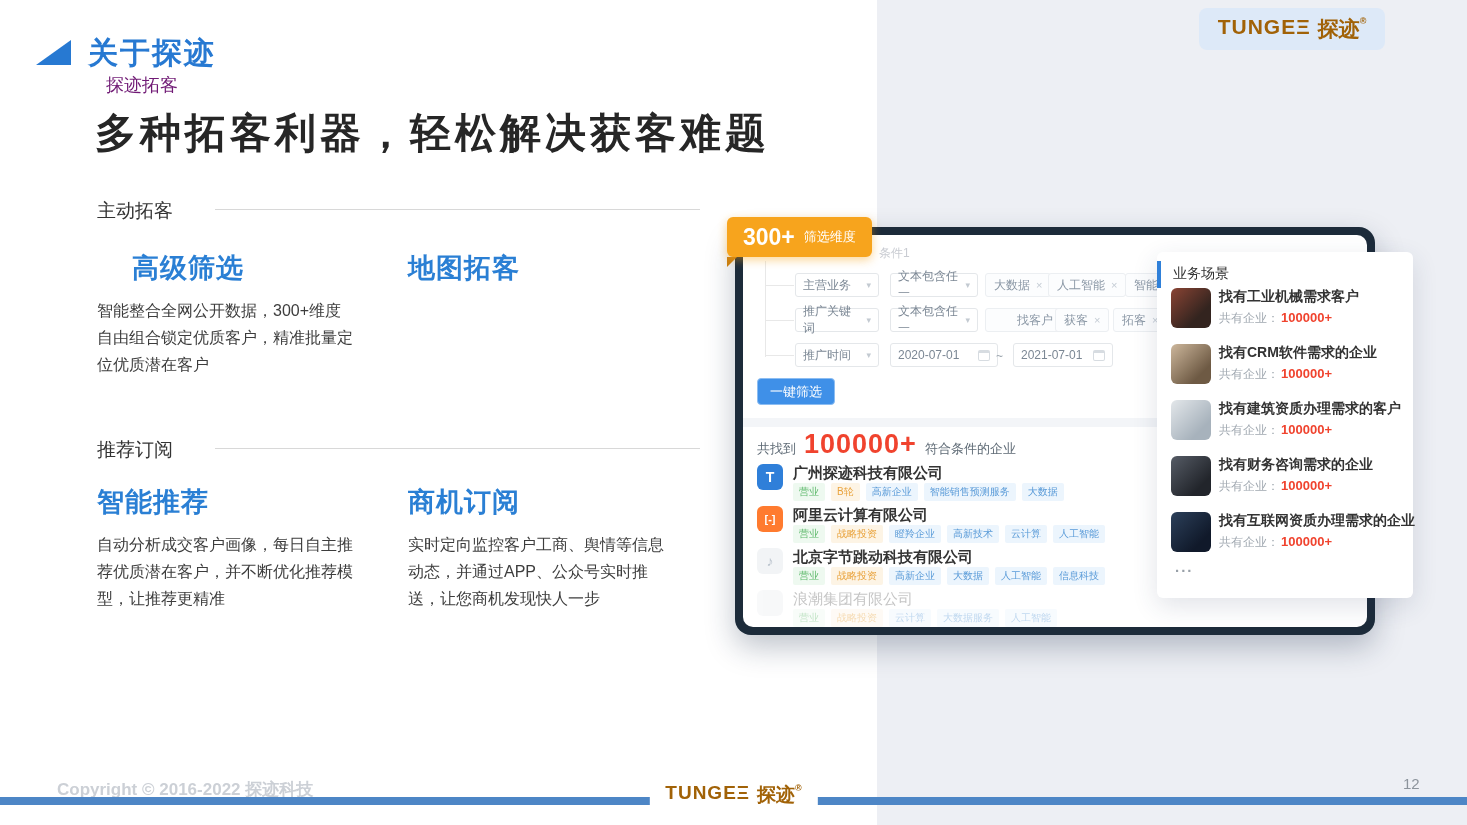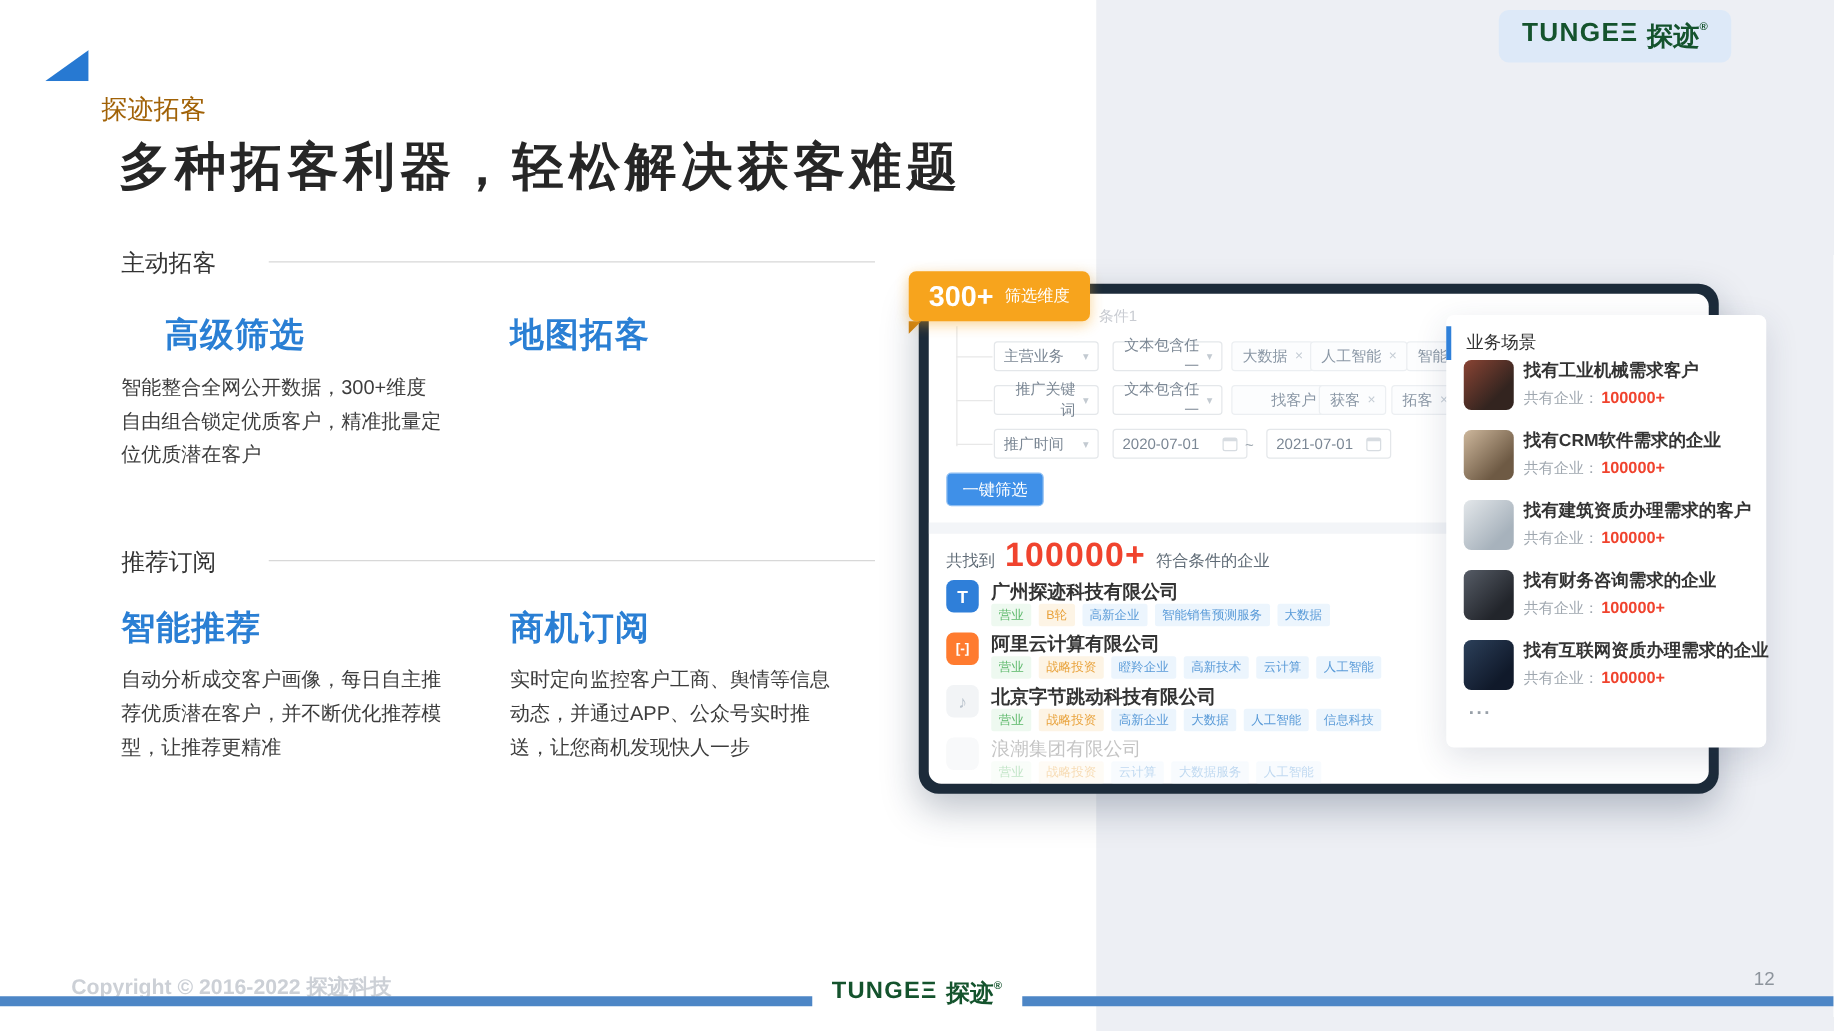--- a/index.html
+++ b/index.html
@@ -4,33 +4,33 @@
 <style>
   * { margin:0; padding:0; box-sizing:border-box; }
   body { font-family:"Liberation Sans","DejaVu Sans",sans-serif; }
   .page { position:relative; width:1467px; height:825px; background:#ffffff; overflow:hidden; }
   .right-bg { position:absolute; left:877px; top:0; width:590px; height:825px; background:#edeff4; }
 
   
   .tri { position:absolute; left:36px; top:40px; width:35px; height:25px; background:#2779d2;
          clip-path:polygon(100% 0,100% 100%,0 100%); }
   .h-title { position:absolute; left:88px; top:33px; font-size:30px; font-weight:bold; color:#2779d2; letter-spacing:2px; }
-  .h-sub   { position:absolute; left:81px; top:73px; font-size:21px; color:#a16207; }
+  .h-sub   { position:absolute; left:106px; top:73px; font-size:18px; color:#701a75; }
   .main-title { position:absolute; left:95px; top:106px; font-size:41px; font-weight:bold; color:#262626; letter-spacing:4px; }
 
   
   .group-label { position:absolute; font-size:19px; color:#333; }
   .gline { position:absolute; height:1px; background:#d8d8d8; width:485px; left:215px; }
   .f-title { position:absolute; font-size:27px; font-weight:bold; color:#2a7fd4; letter-spacing:1px; }
   .f-desc { position:absolute; font-size:16px; color:#3d3d3d; line-height:27px; width:256px; }
 
   
   .win { position:absolute; left:735px; top:227px; width:640px; height:408px; background:#1c2b3a;
          border-radius:16px; padding:8px; box-shadow:0 12px 30px rgba(20,40,70,.28); }
-  .win-inner { position:relative; width:100%; height:100%; background:#fff; border-radius:10px; overflow:hidden;text-align:right; }
+  .win-inner { position:relative; width:100%; height:100%; background:#fff; border-radius:10px; overflow:hidden; }
   .cond { position:absolute; left:136px; top:10px; font-size:12px; color:#c9ccd2; }
   .tree-v { position:absolute; left:22px; top:26px; width:1px; height:96px; background:#e8e8e8; }
   .tree-h { position:absolute; left:22px; width:29px; height:1px; background:#e8e8e8; }
   .sel { position:absolute; height:24px; border:1px solid #e4e7ea; border-radius:3px; background:#fff;
          font-size:12px; color:#7b8794; display:flex; align-items:center; justify-content:space-between;
          padding:0 7px; }
   .caret { font-size:9px; color:#c3cad1; margin-left:6px; }
   .chip { position:absolute; height:24px; border:1px solid #eceff2; border-radius:3px; background:#fcfdfe;
           font-size:12px; color:#8a97a5; display:flex; align-items:center; padding:0 8px; white-space:nowrap; }
   .chip .x { font-size:11px; color:#c4ccd4; margin-left:6px; }
@@ -77,41 +77,42 @@
   .p-more { position:absolute; left:18px; top:306px; font-size:15px; font-weight:bold; color:#98a0a8; letter-spacing:2px; }
   .th1 { background:linear-gradient(135deg,#8a4434,#33241f 70%); }
   .th2 { background:linear-gradient(135deg,#cdb79c,#6e5a44 75%); }
   .th3 { background:linear-gradient(135deg,#e3e7ea,#a7b2bc 75%); }
   .th4 { background:linear-gradient(135deg,#565c66,#22252b 75%); }
   .th5 { background:linear-gradient(135deg,#2c405a,#10192a 75%); }
 
   
   .logo-chip { position:absolute; left:1199px; top:8px; width:186px; height:42px; background:#dde9f8;
                border-radius:8px; display:flex; align-items:center; justify-content:center; }
-  .logo-text { display:flex; align-items:flex-start; color:#14532d; font-weight:bold;justify-content:flex-end; }
+  .logo-text { display:flex; align-items:flex-start; color:#a16207; font-weight:bold;justify-content:flex-end; }
   .logo-latin { font-size:21px; letter-spacing:1px; }
   .logo-cn { font-size:21px; margin-left:7px; }
   .logo-reg { font-size:9px; margin-top:1px; }
 
   
   .f-copy { position:absolute; left:57px; top:778px; font-size:17px; color:#ccd0d6;font-weight:bold; }
   .f-bar { position:absolute; left:0; top:797px; width:1467px; height:8px; background:#4d86c6; }
   .f-logo { position:absolute; left:50%; transform:translateX(-50%); top:781px; height:27px;
             background:#fff; padding:0 16px; z-index:2; display:flex; align-items:center; }
   .f-logo .logo-latin { font-size:19px; }
   .f-logo .logo-cn { font-size:19px; }
   .f-page { position:absolute; left:1403px; top:775px; font-size:15px; color:#8d949c; }
 </style>
 </head>
 <body>
 
 <div class="page">
   <div class="right-bg"></div>
 
   <div class="tri"></div>
+  <div class="h-title">关于探迹</div>
   <div class="h-sub">探迹拓客</div>
   <div class="main-title">多种拓客利器，轻松解决获客难题</div>
 
   <div class="logo-chip">
     <div class="logo-text">
       <span class="logo-latin">TUNGE</span>
         <span class="logo-latin">Ξ</span>
       <span class="logo-cn">探迹</span>
       <span class="logo-reg">®</span>
     </div>

